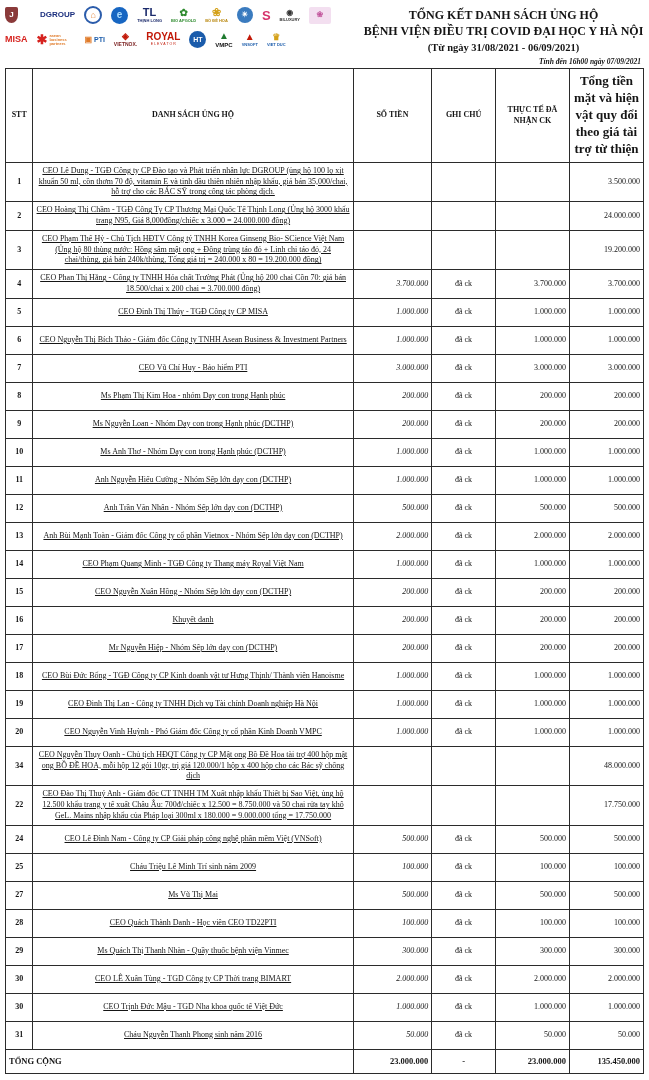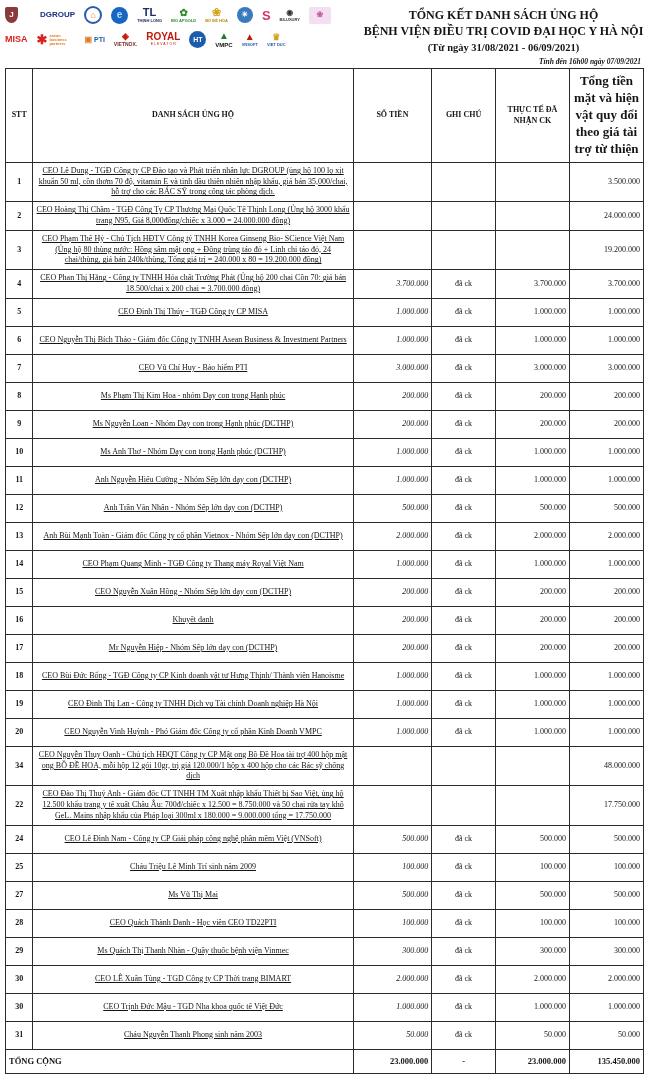--- a/index.html
+++ b/index.html
@@ -368,21 +368,21 @@
         <tr>
           <td class="stt">30</td>
           <td class="desc">CEO Trịnh Đức Mậu - TGD Nha khoa quốc tế Việt Đức</td>
           <td class="sotien">1.000.000</td>
           <td class="ghichu">đã ck</td>
           <td class="thucte">1.000.000</td>
           <td class="quydoi">1.000.000</td>
         </tr>
         <tr>
           <td class="stt">31</td>
-          <td class="desc">Cháu Nguyễn Thanh Phong sinh năm 2003</td>
+          <td class="desc">Cháu Nguyễn Thanh Phong sinh năm 2016</td>
           <td class="sotien">50.000</td>
           <td class="ghichu">đã ck</td>
           <td class="thucte">50.000</td>
           <td class="quydoi">50.000</td>
         </tr>
       </tbody>
     <tfoot>
       <tr>
         <td colspan="2" class="totallabel">TỔNG CỘNG</td>
         <td class="sotien">23.000.000</td>

